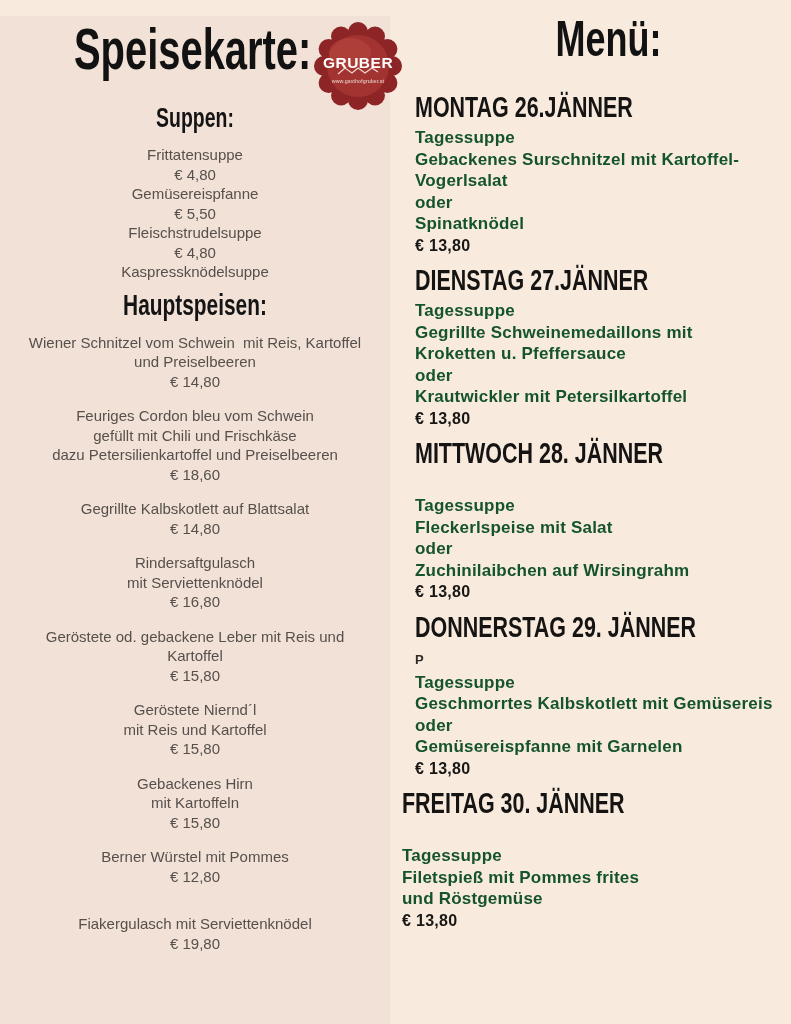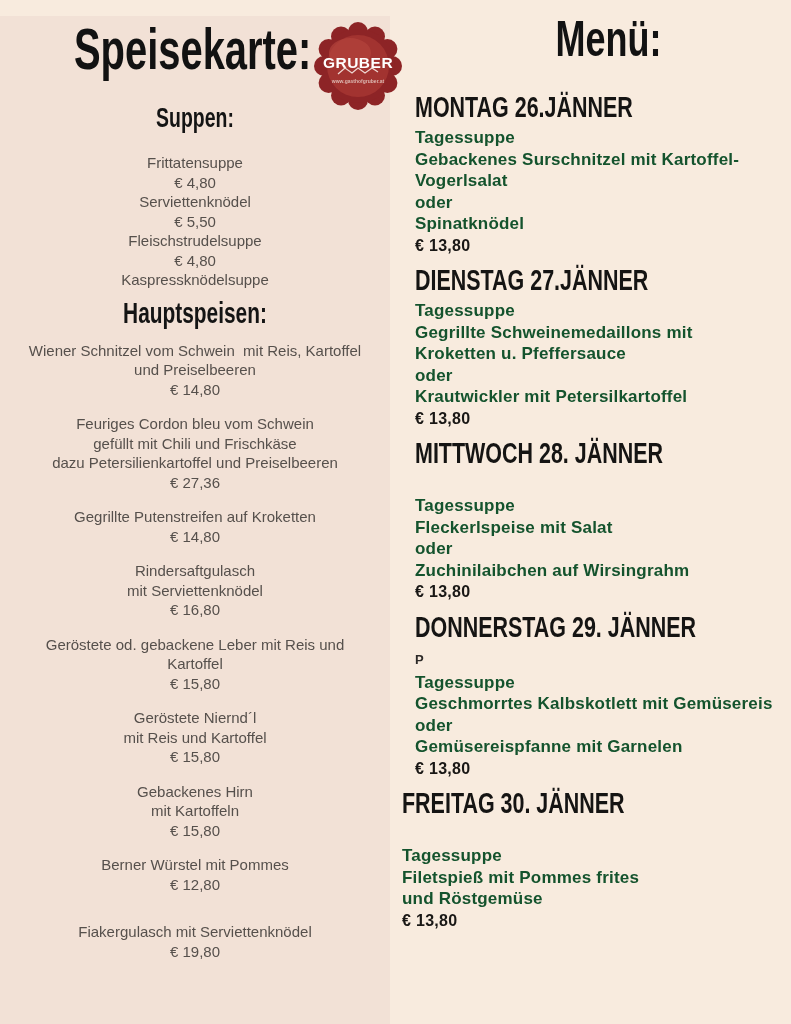--- a/index.html
+++ b/index.html
@@ -20,21 +20,21 @@
     font-size:57px;line-height:1.05;font-weight:700;color:#121212;
     transform:scaleX(.70);transform-origin:0 50%;white-space:nowrap;
   }
   .badge{position:absolute;left:312px;top:4px;width:92px;height:92px;z-index:3;}
   .section-heading{
     margin:0;text-align:center;font-weight:700;color:#141414;line-height:1;
     transform:scaleX(.72);transform-origin:50% 50%;
   }
   .heading-suppen{font-size:27px;margin-top:7px;}
   .heading-haupt{font-size:29px;margin-top:9px;}
-  .soups{margin-top:21px;}
+  .soups{margin-top:13px;}
   .mains{margin-top:13px;padding:0 16px;}
   .dish{margin:0;}
   .mains .dish{margin-bottom:15px;}
   .mains .dish:last-child{margin-top:28px;}
   .dish-name,.dish-price{
     font-size:15px;line-height:19.5px;color:#56504c;text-align:center;
     white-space:pre-wrap;
   }
   
   .right-col{
@@ -102,21 +102,21 @@
     </div>
 
     <h2 class="section-heading heading-suppen">Suppen:</h2>
 
     <div class="soups">
       <div class="dish">
         <div class="dish-name">Frittatensuppe</div>
         <div class="dish-price">€ 4,80</div>
       </div>
       <div class="dish">
-        <div class="dish-name">Serviettenknödel</div>
+        <div class="dish-name">Gemüsereispfanne</div>
         <div class="dish-price">€ 5,50</div>
       </div>
       <div class="dish">
         <div class="dish-name">Fleischstrudelsuppe</div>
         <div class="dish-price">€ 4,80</div>
       </div>
       <div class="dish">
         <div class="dish-name">Kaspressknödelsuppe</div>
       </div>
     </div>
@@ -126,24 +126,24 @@
     <div class="mains">
       <div class="dish">
         <div class="dish-name">Wiener Schnitzel vom Schwein  mit Reis, Kartoffel
 und Preiselbeeren</div>
         <div class="dish-price">€ 14,80</div>
       </div>
       <div class="dish">
         <div class="dish-name">Feuriges Cordon bleu vom Schwein
 gefüllt mit Chili und Frischkäse
 dazu Petersilienkartoffel und Preiselbeeren</div>
-        <div class="dish-price">€ 27,36</div>
-      </div>
-      <div class="dish">
-        <div class="dish-name">Gegrillte Putenstreifen auf Kroketten</div>
+        <div class="dish-price">€ 18,60</div>
+      </div>
+      <div class="dish">
+        <div class="dish-name">Gegrillte Kalbskotlett auf Blattsalat</div>
         <div class="dish-price">€ 14,80</div>
       </div>
       <div class="dish">
         <div class="dish-name">Rindersaftgulasch
 mit Serviettenknödel</div>
         <div class="dish-price">€ 16,80</div>
       </div>
       <div class="dish">
         <div class="dish-name">Geröstete od. gebackene Leber mit Reis und
 Kartoffel</div>

